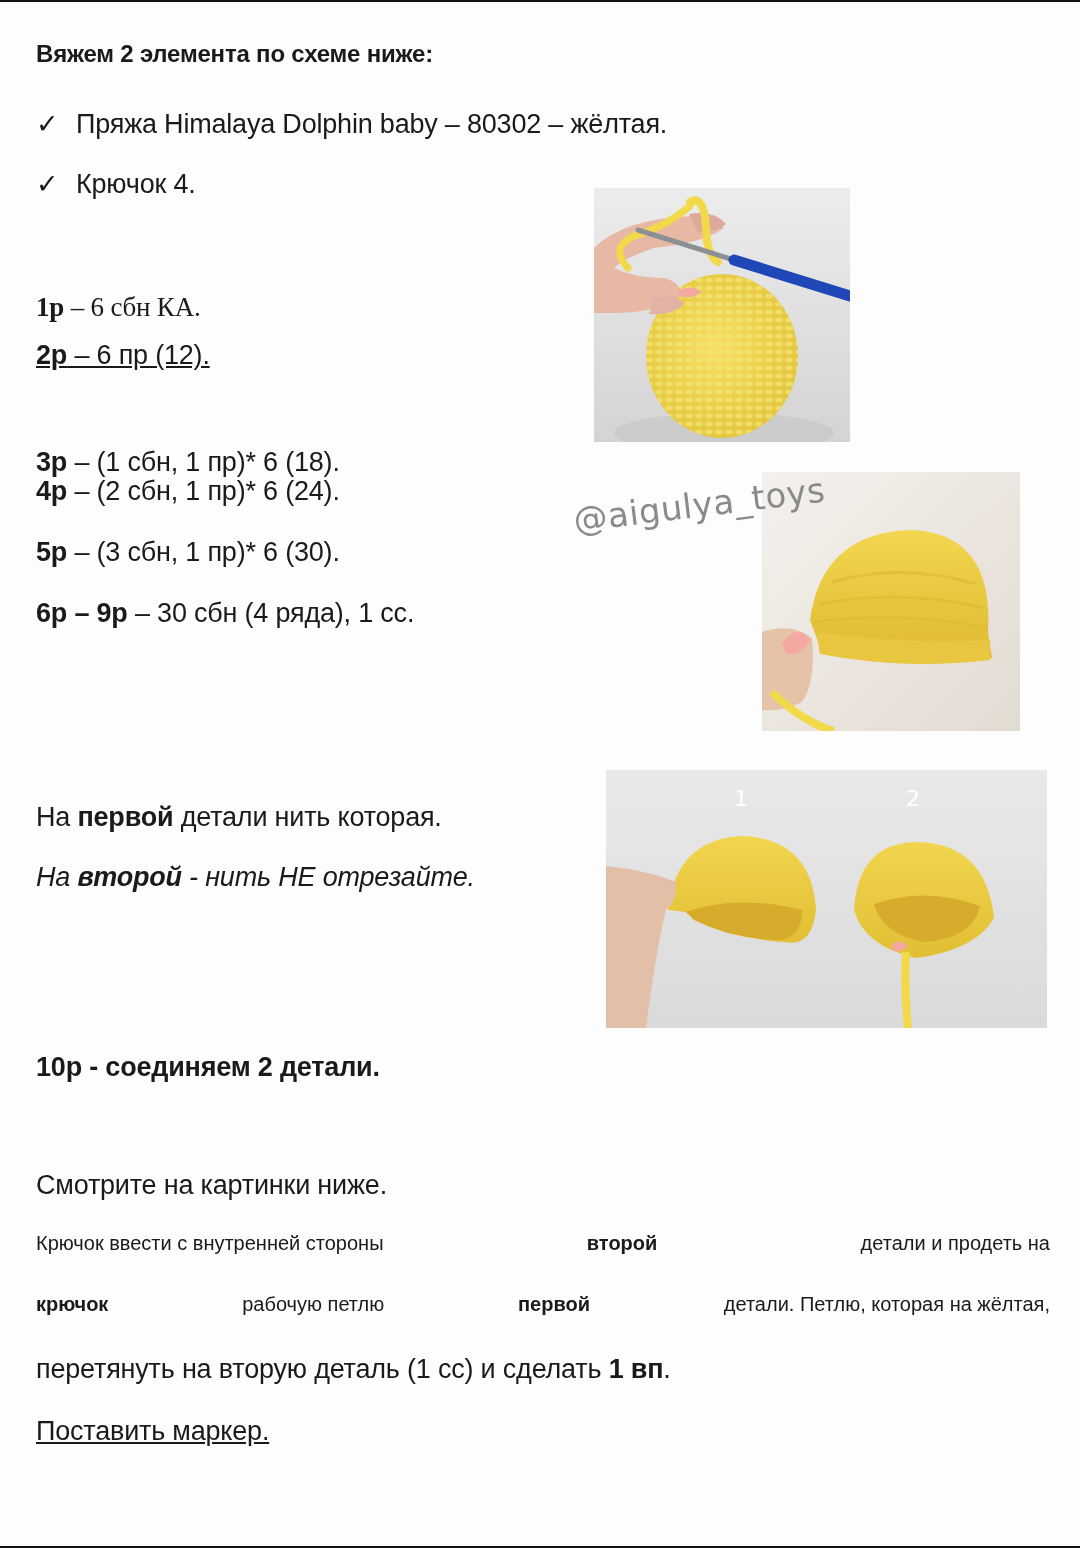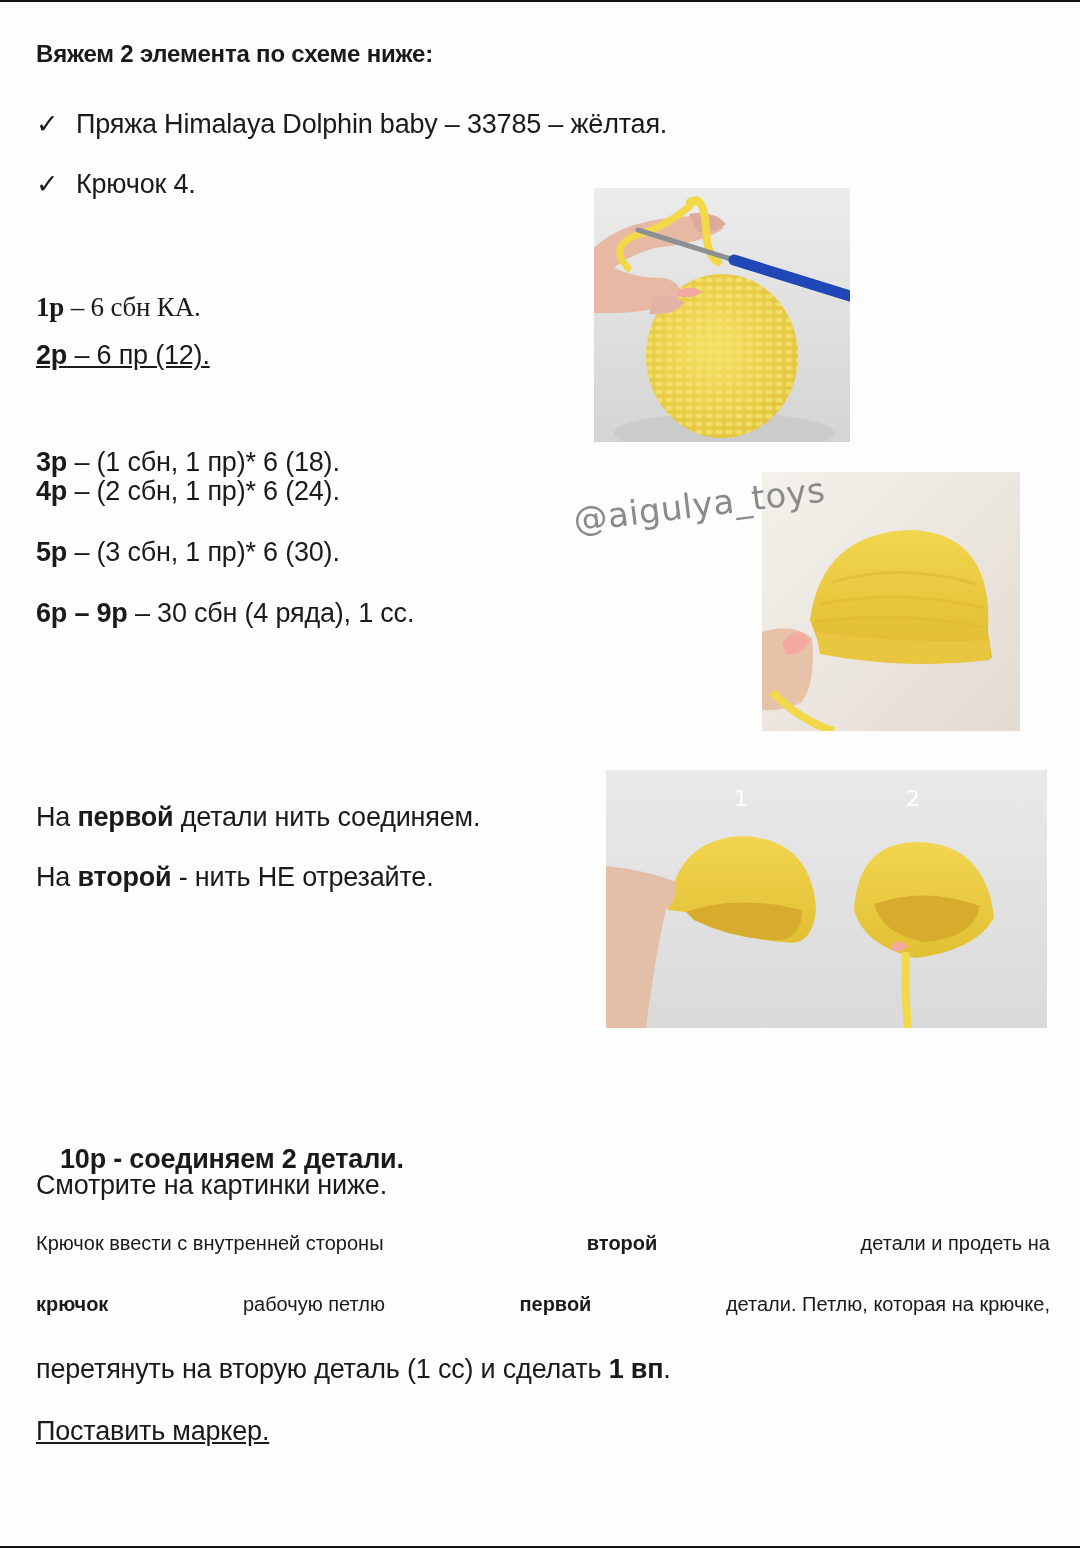--- a/index.html
+++ b/index.html
@@ -31,52 +31,52 @@
   }
 </style>
 </head>
 <body>
 
 <div class="border-top"></div>
 
 <div class="txt title" style="left:36px; top:40px;">Вяжем 2 элемента по схеме ниже:</div>
 
 <div class="txt" style="left:36px; top:108px;">
-  <span class="check">✓</span><span>Пряжа Himalaya Dolphin baby – 33785 – жёлтая.</span>
+  <span class="check">✓</span><span>Пряжа Himalaya Dolphin baby – 80302 – жёлтая.</span>
 </div>
 <div class="txt" style="left:36px; top:168px;">
   <span class="check">✓</span><span>Крючок 4.</span>
 </div>
 
 <div class="txt" style="left:36px; top:292px;font-family:Liberation Serif, serif;"><span class="b">1р</span><span> – 6 сбн КА.</span></div>
 <div class="txt" style="left:36px; top:340px;text-decoration:underline;"><span class="b">2р</span><span> – 6 пр (12).</span></div>
 <div class="txt" style="left:36px; top:414px;margin-top:33px;"><span class="b">3р</span><span> – (1 сбн, 1 пр)* 6 (18).</span></div>
 <div class="txt" style="left:36px; top:476px;"><span class="b">4р</span><span> – (2 сбн, 1 пр)* 6 (24).</span></div>
 <div class="txt" style="left:36px; top:537px;"><span class="b">5р</span><span> – (3 сбн, 1 пр)* 6 (30).</span></div>
 <div class="txt" style="left:36px; top:598px;"><span class="b">6р – 9р</span><span> – 30 сбн (4 ряда), 1 сс.</span></div>
 
-<div class="txt" style="left:36px; top:802px;"><span>На </span><span class="b">первой</span><span> детали нить соединяем.</span></div>
-<div class="txt" style="left:36px; top:862px;"><span>На </span><span class="b">второй</span><span> - нить НЕ отрезайте.</span></div>
+<div class="txt" style="left:36px; top:802px;"><span>На </span><span class="b">первой</span><span> детали нить которая.</span></div>
+<div class="txt" style="left:36px; top:862px;font-style:italic;"><span>На </span><span class="b">второй</span><span> - нить НЕ отрезайте.</span></div>
 
-<div class="txt b" style="left:36px; top:1144px;margin-left:24px;">10р - соединяем 2 детали.</div>
+<div class="txt b" style="left:36px; top:1052px;">10р - соединяем 2 детали.</div>
 <div class="txt" style="left:36px; top:1170px;">Смотрите на картинки ниже.</div>
 
 <div class="justify" style="top:1232px;">
   <div class="row">
     <span>Крючок ввести с внутренней стороны</span>
     <span class="b">второй</span>
     <span>детали и продеть на</span>
   </div>
 </div>
 <div class="justify" style="top:1293px;">
   <div class="row">
     <span class="b">крючок</span>
     <span>рабочую петлю</span>
     <span class="b">первой</span>
-    <span>детали. Петлю, которая на крючке,</span>
+    <span>детали. Петлю, которая на жёлтая,</span>
   </div>
 </div>
 <div class="txt" style="left:36px; top:1354px;"><span>перетянуть на вторую деталь (1 сс) и сделать </span><span class="b">1 вп</span><span>.</span></div>
 <div class="txt" style="left:36px; top:1416px;text-decoration:underline;">Поставить маркер.</div>
 
 <div class="photo" style="left:594px; top:188px; width:256px; height:254px;">
   <svg width="256" height="254" viewBox="0 0 256 254">
     <defs>
       <linearGradient id="bg1" x1="0" y1="0" x2="0" y2="1">
           <stop offset="0" stop-color="#ececec"></stop>

